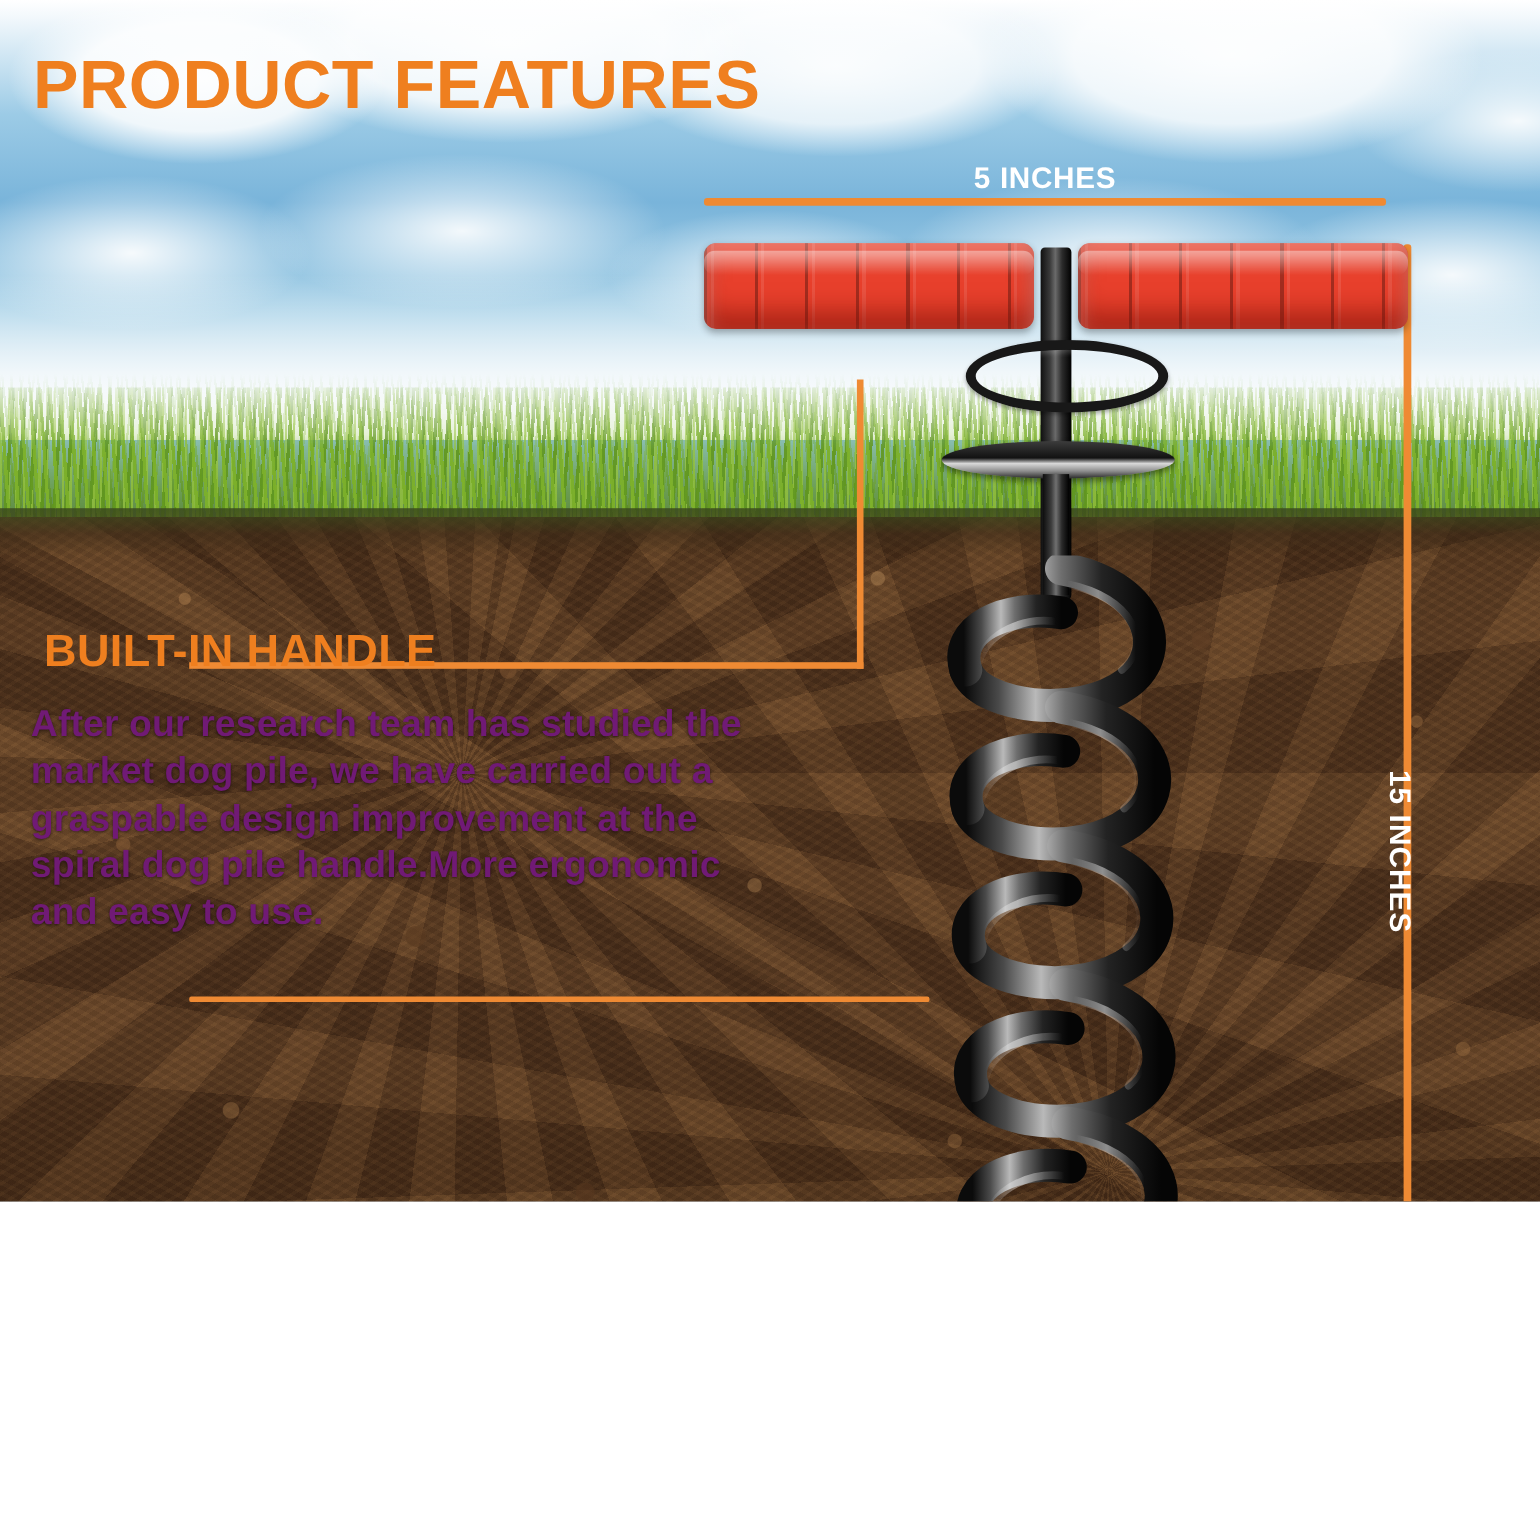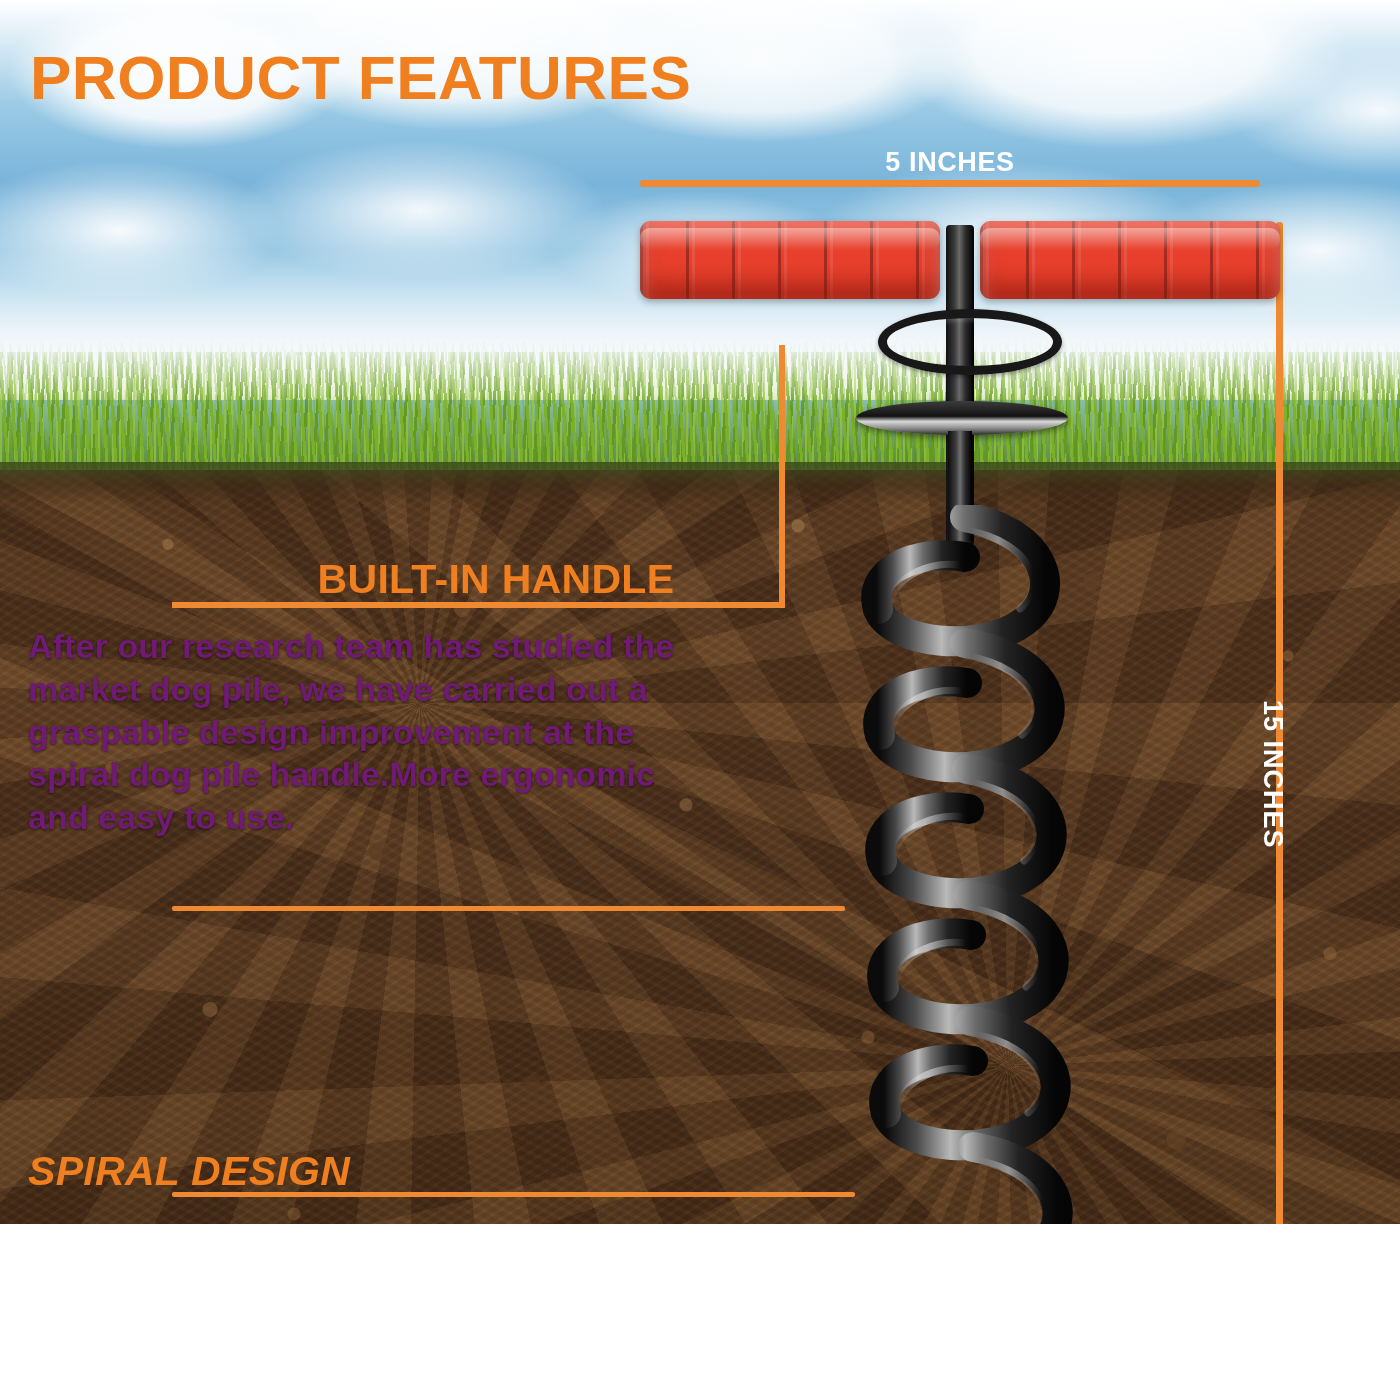--- a/index.html
+++ b/index.html
@@ -2,21 +2,21 @@
 <html><head>
 <meta charset="utf-8">
 <style>
   html,body{margin:0;padding:0;}
   body{
     width:1400px;height:1400px;
     font-family:"Liberation Sans", sans-serif;
     overflow:hidden;
   }
   #stage{
-    position:relative;width:1400px;height:1224px;overflow:hidden;
+    position:relative;width:1400px;height:1092px;overflow:hidden;
     background:#8dc2e3;
   }
 
   
   .sky{
     position:absolute;left:0;top:0;width:1400px;height:400px;
     background:
       radial-gradient(ellipse 240px 110px at 180px 70px, rgba(255,255,255,.98) 0%, rgba(255,255,255,.85) 45%, rgba(255,255,255,0) 72%),
       radial-gradient(ellipse 300px 120px at 460px 40px, rgba(255,255,255,.95) 0%, rgba(255,255,255,.8) 48%, rgba(255,255,255,0) 75%),
       radial-gradient(ellipse 270px 110px at 760px 60px, rgba(255,255,255,.92) 0%, rgba(255,255,255,.75) 48%, rgba(255,255,255,0) 75%),
@@ -122,22 +122,22 @@
     background:#ef8a33;
   }
   .callout-h{
     position:absolute;left:172px;top:602px;width:613px;height:6px;
     background:#ef8a33;
   }
 
   
   .feature{position:absolute;left:28px;}
   .feature h2{
-    margin:0;font-size:41px;font-weight:700;color:#ef7f1f;
-    letter-spacing:.3px;white-space:nowrap;text-align:right;
+    margin:12px;font-size:41px;font-weight:700;color:#ef7f1f;
+    letter-spacing:.3px;white-space:nowrap;
   }
   .feature p{
     margin:10px 0 0 0;color:#701a75;font-size:34px;font-weight:700;
     line-height:1.26;letter-spacing:.1px;
     text-shadow:0 1px 3px rgba(0,0,0,.55);
     white-space:pre-line;
   }
   .uline{position:absolute;height:5px;background:#ef8a33;border-radius:2px;}
 
   #f1{top:556px;}

